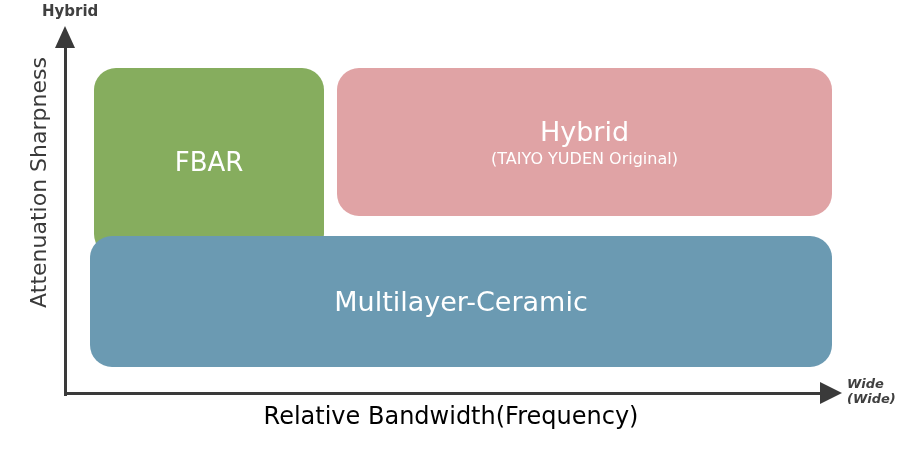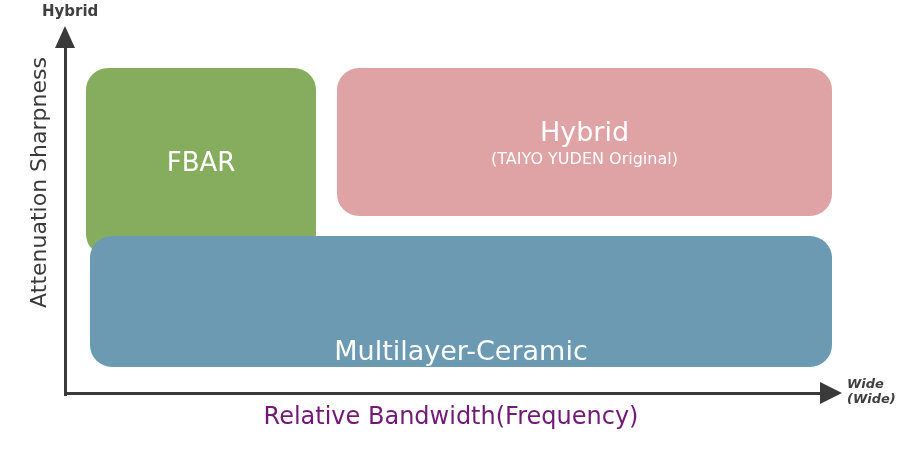--- a/index.html
+++ b/index.html
@@ -85,21 +85,21 @@
     transform: rotate(-90deg);
     white-space: nowrap;
   }
   #x-axis-title {
     position: absolute;
     left: 64px;
     top: 402px;
     width: 774px;
     text-align: center;
     font-size: 24px;
-    color: #701a75;
+    color: #000000;
     white-space: nowrap;
   }
 
   
   #for-5g-note {
     position: absolute;
     right: 58px;
     top: 22px;
     font-size: 25px;
     color: #3a3a3a;
@@ -112,21 +112,21 @@
     border-radius: 22px;
     display: flex;
     flex-direction: column;
     align-items: center;
     justify-content: center;
     color: #ffffff;
     text-align: center;
     box-sizing: border-box;
   }
   #box-fbar-saw {
-    left: 86px;
+    left: 94px;
     top: 68px;
     width: 230px;
     height: 188px;
     gap: 48px;
   }
   #box-hybrid {
     left: 337px;
     top: 68px;
     width: 495px;
     height: 148px;
@@ -170,17 +170,17 @@
 
   <div class="category-box" id="box-fbar-saw" style="background-color: rgb(134, 173, 94);">
     <div class="box-title stacked">FBAR</div>
   </div>
 
   <div class="category-box" id="box-hybrid" style="background-color: rgb(224, 163, 165);">
     <div class="box-title">Hybrid</div>
     <div class="box-subtitle">(TAIYO YUDEN Original)</div>
   </div>
 
-  <div class="category-box" id="box-multilayer-ceramic" style="background-color: rgb(107, 154, 178); justify-content: flex-end;">
+  <div class="category-box" id="box-multilayer-ceramic" style="background-color: rgb(107, 154, 178);">
     <div class="box-title">Multilayer-Ceramic</div>
   </div>
 
 </div>
 
 </body></html>

